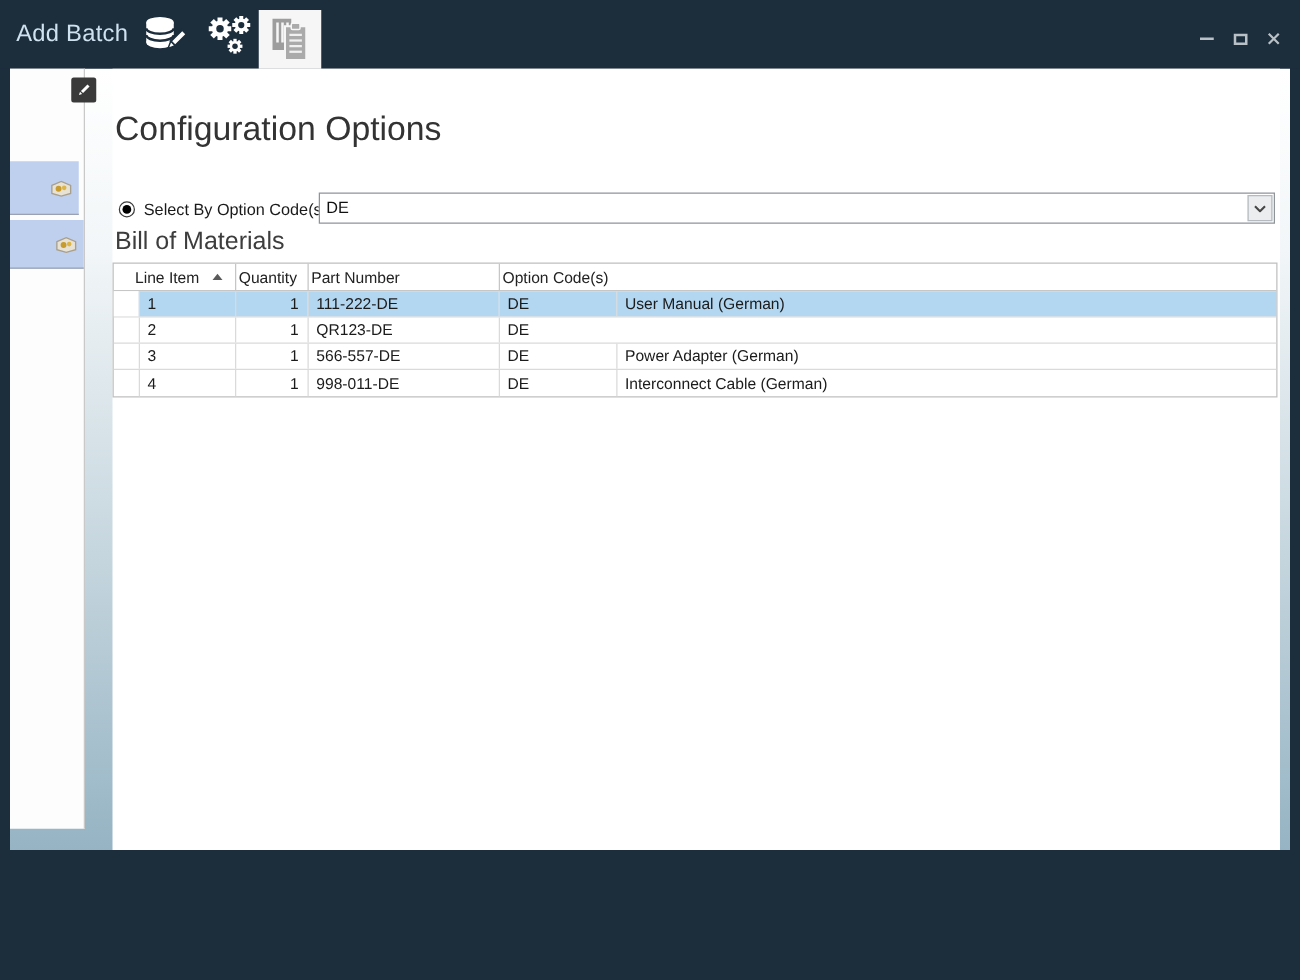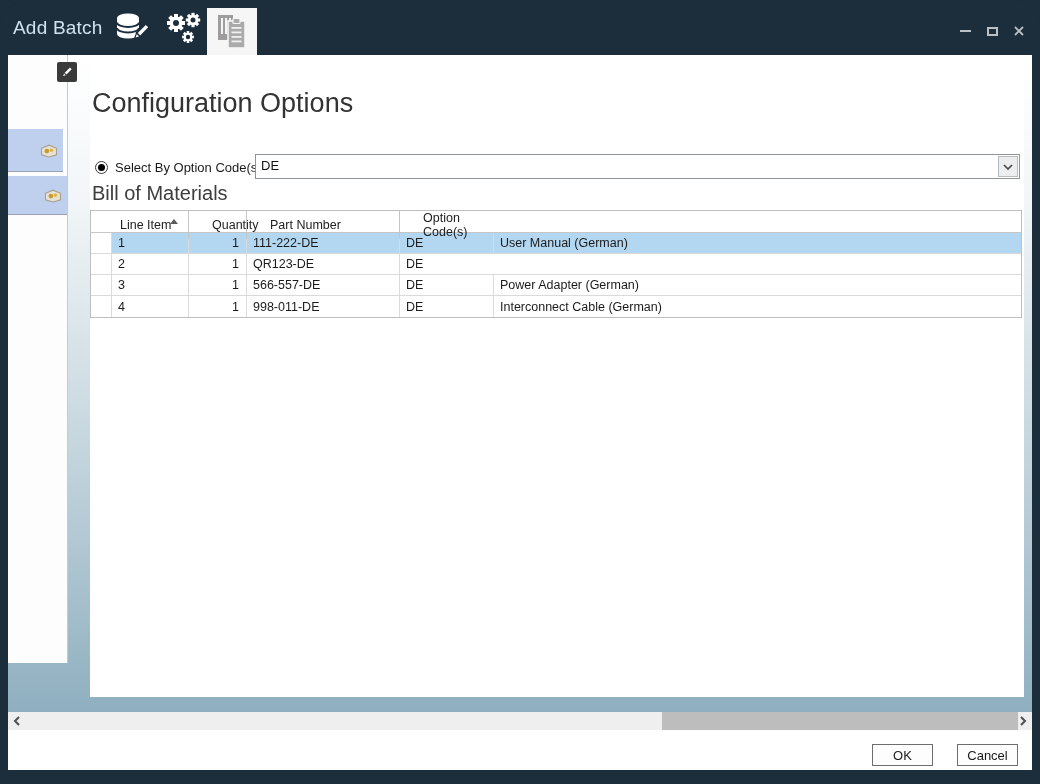--- a/index.html
+++ b/index.html
@@ -1,17 +1,17 @@
 <!DOCTYPE html>
 <html><head>
 <meta charset="utf-8">
 <style>
   * { margin:0; padding:0; box-sizing:border-box; }
   body { font-family:"Liberation Sans", sans-serif; background:#1c2d3c; }
-  .window { position:relative; width:1040px; height:784px; background:#1c2d3c; overflow:hidden;border-radius:30px; }
+  .window { position:relative; width:1040px; height:680px; background:#1c2d3c; overflow:hidden; }
 
   
   .titlebar { position:absolute; left:0; top:0; width:1040px; height:55px; background:#1c2d3c; }
   .title-text { position:absolute; left:13px; top:17px; font-size:19px; font-weight:300; color:#cfe2f0; letter-spacing:.2px; }
   .tb-icon { position:absolute; top:10px; cursor:default; }
   .tb-icon.db { left:112px; }
   .tb-icon.gears { left:162px; }
   .tb-tile { position:absolute; left:207px; top:8px; width:50px; height:47px; background:#f6f6f6; display:flex; align-items:center; justify-content:center; }
   .win-controls { position:absolute; right:14px; top:24px; display:flex; gap:13px; align-items:center; }
   .wc { width:14px; height:14px; display:flex; align-items:center; justify-content:center; }
@@ -45,23 +45,23 @@
   .opt-label.active { color:#1a1a1a; }
   .combo { position:absolute; left:160px; right:2px; top:0; height:25px; background:#fff; border:1px solid #b9bdc3; }
   .combo.enabled { border-color:#8f9499; }
   .combo .val { position:absolute; left:5px; top:3px; font-size:13px; color:#111; }
   .dd-btn { position:absolute; right:1px; top:1px; bottom:1px; width:20px; background:#eef0f2; border:1px solid #c3c8cd; display:flex; align-items:center; justify-content:center; }
   .combo.enabled .dd-btn { background:#ebedef; border-color:#b5bac0; }
 
   
   .table { position:absolute; left:0; top:155px; width:932px; border:1px solid #bfbfbf; background:#fff; font-size:12.5px; color:#1b1b1b; }
   .thead { display:grid; grid-template-columns:97px 58px 153px 94px 1fr; height:22px; border-bottom:1px solid #c6c6c6; }
-  .thcell { position:relative; display:flex; align-items:center; padding-left:23px; color:#222; }
+  .thcell { position:relative; display:flex; align-items:center; padding-left:2px; color:#222; }
   .thcell + .thcell { border-left:1px solid #c6c6c6; }
-  .thcell.first { padding-left:29px; }
+  .thcell.first { padding-left:17px; }
   .sort-asc { position:absolute; right:10px; top:8px; width:0; height:0; border-left:4px solid transparent; border-right:4px solid transparent; border-bottom:5px solid #5a5a5a; }
   .trow { display:grid; grid-template-columns:20px 77px 58px 153px 94px 1fr; height:21px; border-bottom:1px solid #dadada; }
   .trow:last-child { border-bottom:none; }
   .tcell { display:flex; align-items:center; padding-left:6px; overflow:hidden; white-space:nowrap; }
   .tcell + .tcell { border-left:1px solid #dadada; }
   .tcell.c-qty { justify-content:flex-end; padding-right:7px; padding-left:0; }
   .trow.selected .tcell { background:#b3d7f1; }
   .trow.selected .tcell.c-rowhdr { background:#fff; }
 
   

